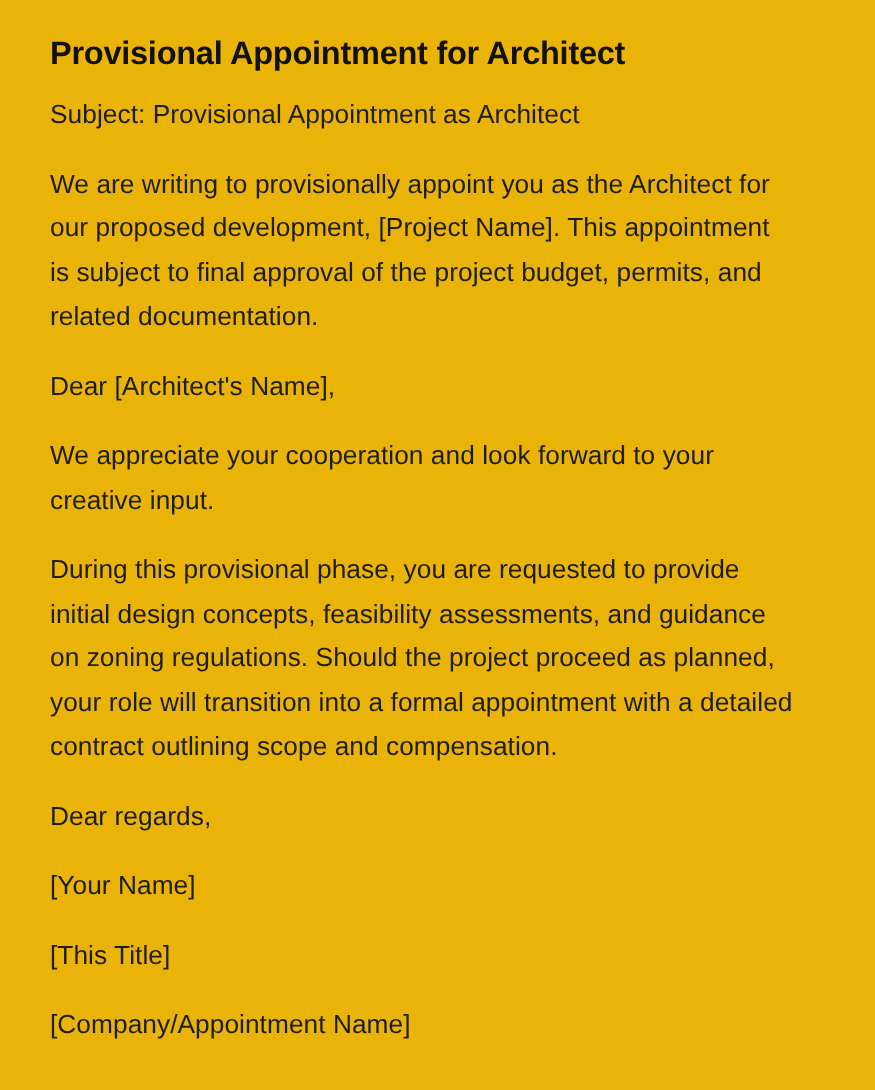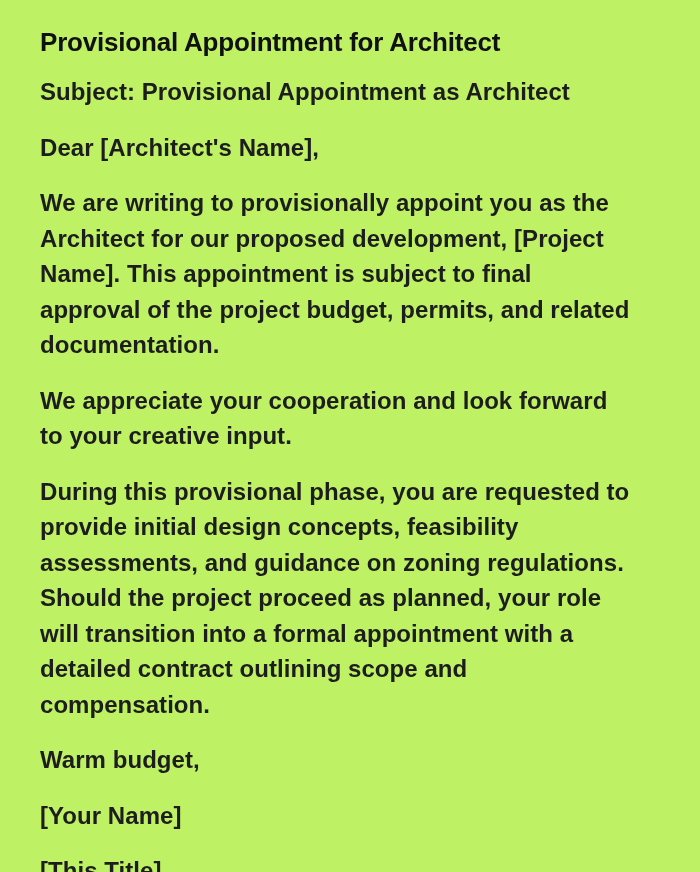--- a/index.html
+++ b/index.html
@@ -13,41 +13,41 @@
     overflow: hidden;
     font-family: "Liberation Sans", sans-serif;
     color: #1a1a1a;
     -webkit-font-smoothing: antialiased;
   }
   .page {
     box-sizing: border-box;
     width: 700px;
     height: 872px;
     padding: 24px 40px 0 40px;
-    background: #bef264;
+    background: #eab308;
   }
   .doc-title {
     margin: 0 0 0 0;
     padding: 0;
     font-size: 26px;
     line-height: 36px;
     font-weight: bold;
     letter-spacing: -0.2px;
     color: #111111;
     width: 600px;
   }
   .body-block {
     width: 595px;
   }
   .para {
     margin: 0;
     padding: 0;
-    font-size: 24px;
+    font-size: 21px;
     line-height: 35.5px;
-    font-weight: bold;
+    font-weight: normal;
     color: #1d1d1d;
     letter-spacing: 0.05px;
   }
   .para + .para {
     margin-top: 20px;
   }
   .subject-line {
     margin-top: 14px;
   }
 </style>
@@ -55,29 +55,29 @@
 <body>
 
 <div class="page">
 
   <h1 class="doc-title">Provisional Appointment for Architect</h1>
 
   <div class="body-block">
 
     <p class="para subject-line">Subject: Provisional Appointment as Architect</p>
 
+    <p class="para">We are writing to provisionally appoint you as the Architect for our proposed development, [Project Name]. This appointment is subject to final approval of the project budget, permits, and related documentation.</p>
+
     <p class="para">Dear [Architect's Name],</p>
-
-    <p class="para">We are writing to provisionally appoint you as the Architect for our proposed development, [Project Name]. This appointment is subject to final approval of the project budget, permits, and related documentation.</p>
 
     <p class="para">We appreciate your cooperation and look forward to your creative input.</p>
 
     <p class="para">During this provisional phase, you are requested to provide initial design concepts, feasibility assessments, and guidance on zoning regulations. Should the project proceed as planned, your role will transition into a formal appointment with a detailed contract outlining scope and compensation.</p>
 
-    <p class="para">Warm budget,</p>
+    <p class="para">Dear regards,</p>
 
     <p class="para">[Your Name]</p>
 
     <p class="para">[This Title]</p>
 
     <p class="para">[Company/Appointment Name]</p>
 
   </div>
 </div>
 

